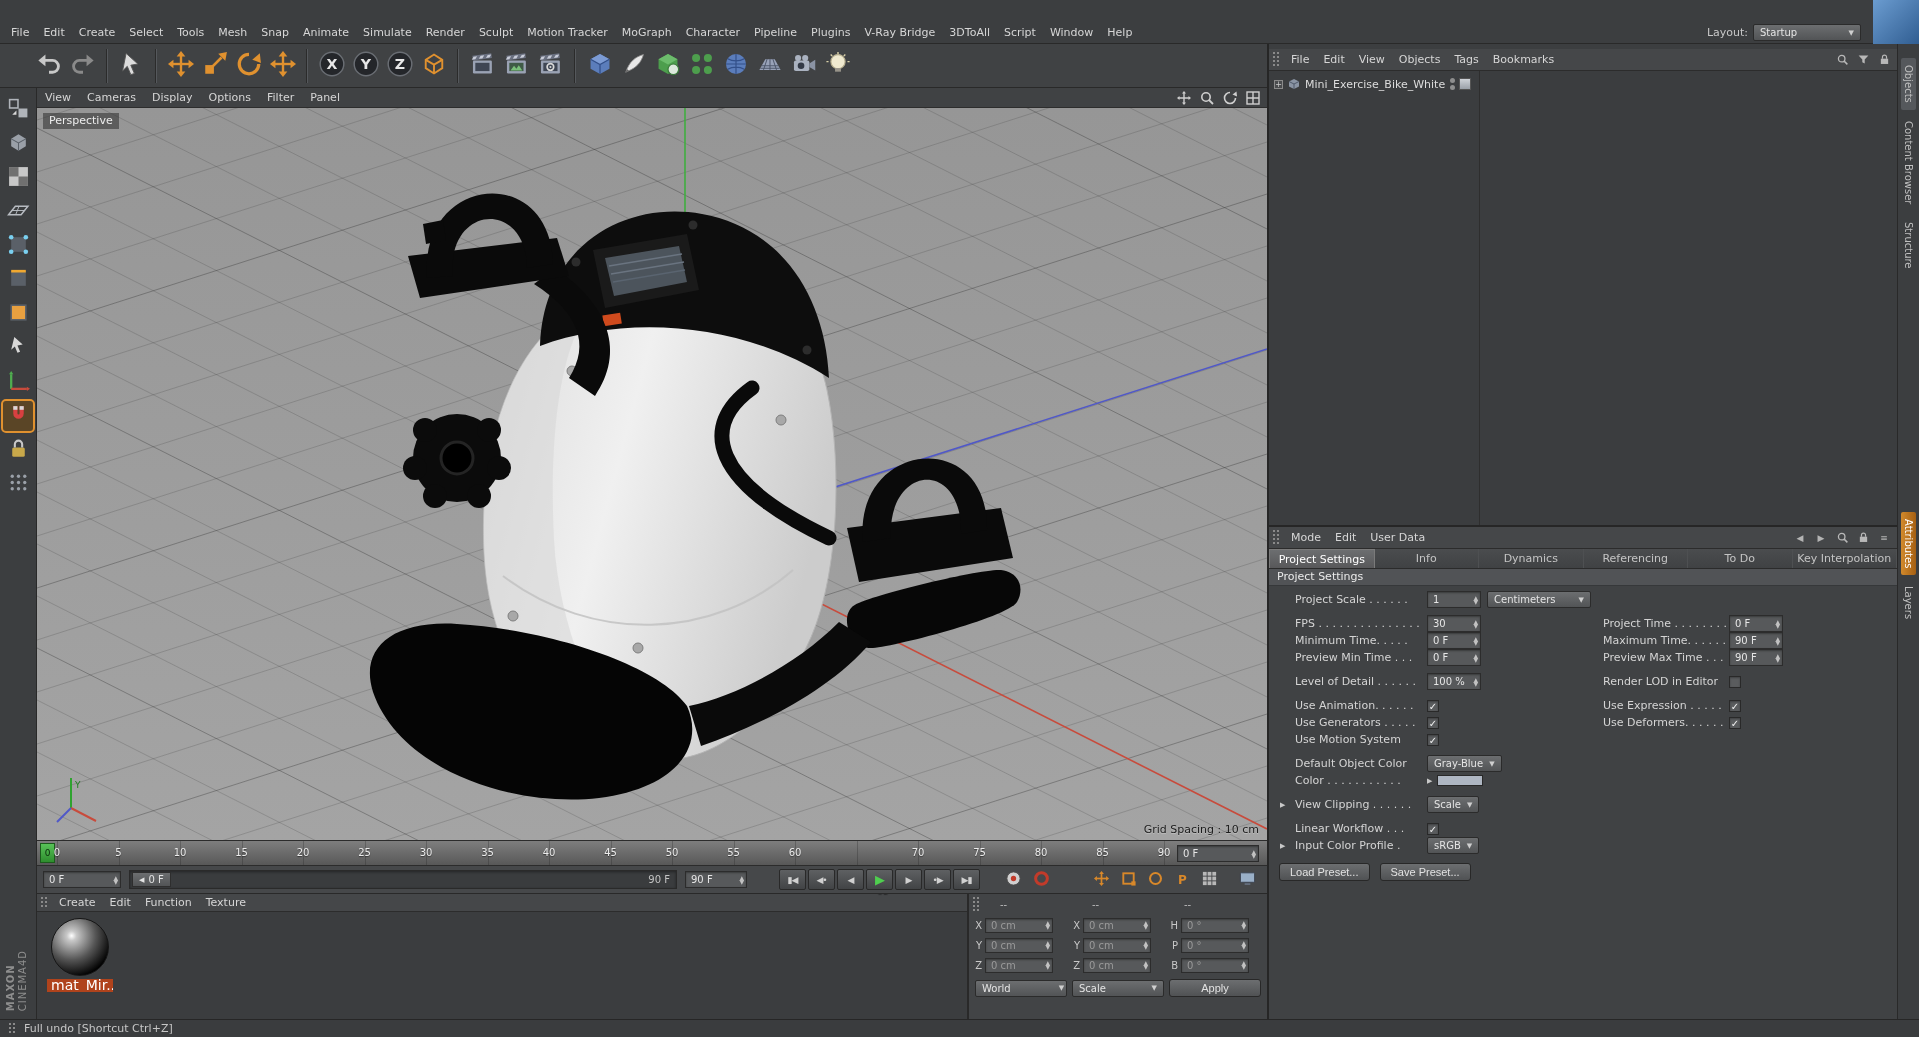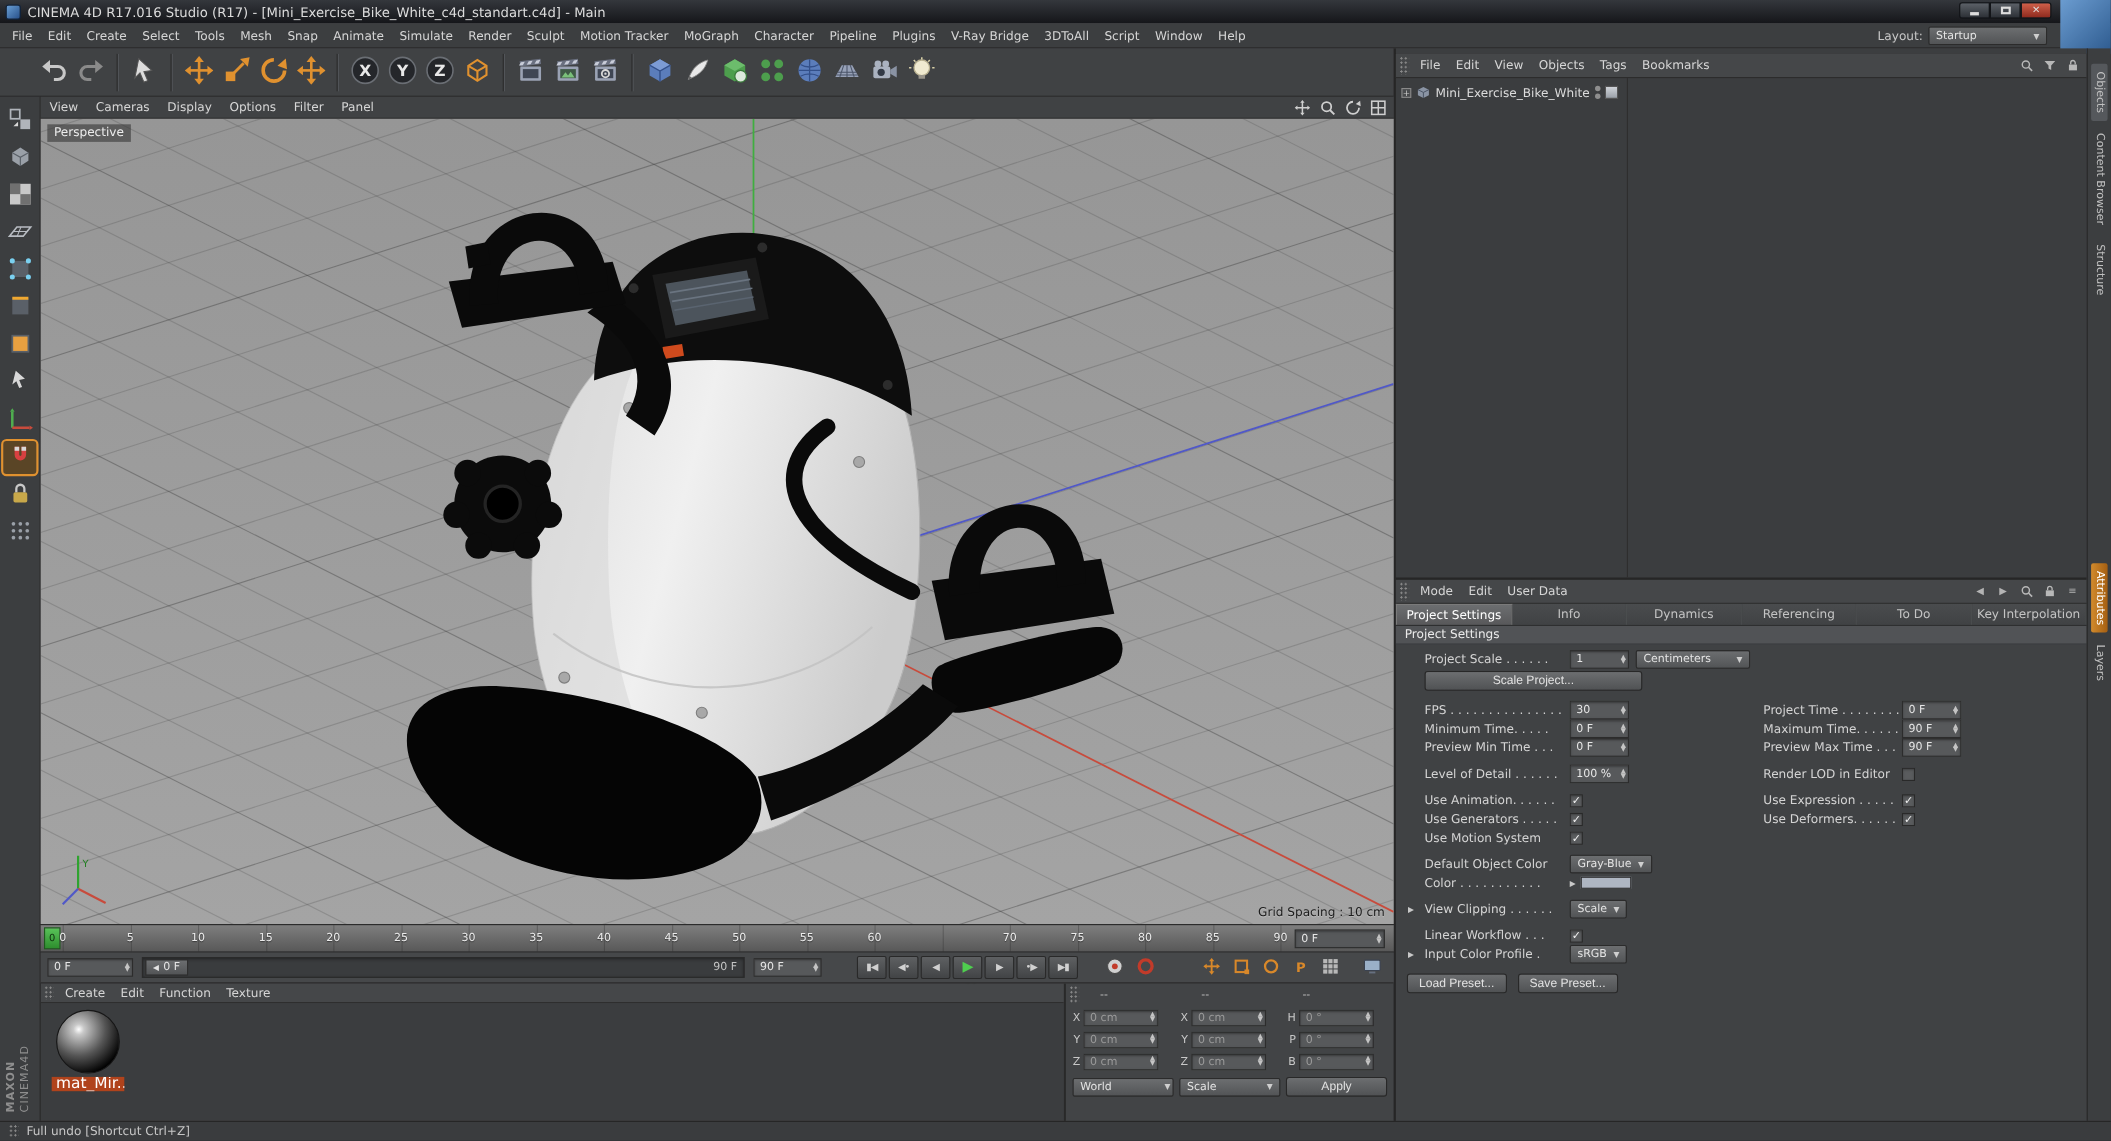--- a/index.html
+++ b/index.html
@@ -145,35 +145,20 @@
 .vtab.accent{background:linear-gradient(90deg,#d28a2c,#a55f12);color:#fff}
 
 
 .statusbar{position:absolute;left:0;bottom:0;right:0;height:18px;background:#3a3c3e;border-top:1px solid #262626;display:flex;align-items:center;gap:4px;padding-left:5px;font-size:11px;color:#c6c6c6}
 </style>
 </head>
 <body>
 
 <div class="app">
 
-  <div class="titlebar">
-    <span class="app-icon"></span>
-    <span>CINEMA 4D R17.016 Studio (R17) - [Mini_Exercise_Bike_White_c4d_standart.c4d] - Main</span>
-    <div class="win-controls">
-      <span class="wbtn first">
-          <span class="min-glyph"></span>
-        </span>
-      <span class="wbtn">
-          <span class="max-glyph"></span>
-        </span>
-      <span class="wbtn close">
-          <span>✕</span>
-        </span>
-    </div>
-  </div>
 
   <div class="menubar">
     <div id="menu-items" style="display:flex">
         <span class="menu-item">File</span>
         <span class="menu-item">Edit</span>
         <span class="menu-item">Create</span>
         <span class="menu-item">Select</span>
         <span class="menu-item">Tools</span>
         <span class="menu-item">Mesh</span>
         <span class="menu-item">Snap</span>
@@ -1020,23 +1005,20 @@
                     <i>▲</i>
                     <i>▼</i>
                   </span>
                 </span>
                 <span class="dd" style="margin-left: 6px; width: 104px;">
                   <span class="val" style="flex: 1 1 0%;">Centimeters</span>
                   <span class="arr">▼</span>
                 </span>
               </span>
             </div>
-            <div class="arow btnrow">
-              <button class="btn wide">Scale Project...</button>
-            </div>
             <div class="agap"></div>
             <div class="arow">
               <span class="acell left">
                 <span class="alabel">FPS . . . . . . . . . . . . . . .</span>
                 <span class="fld">
                   <span class="val">30</span>
                   <span class="stp">
                     <i>▲</i>
                     <i>▼</i>
                   </span>

